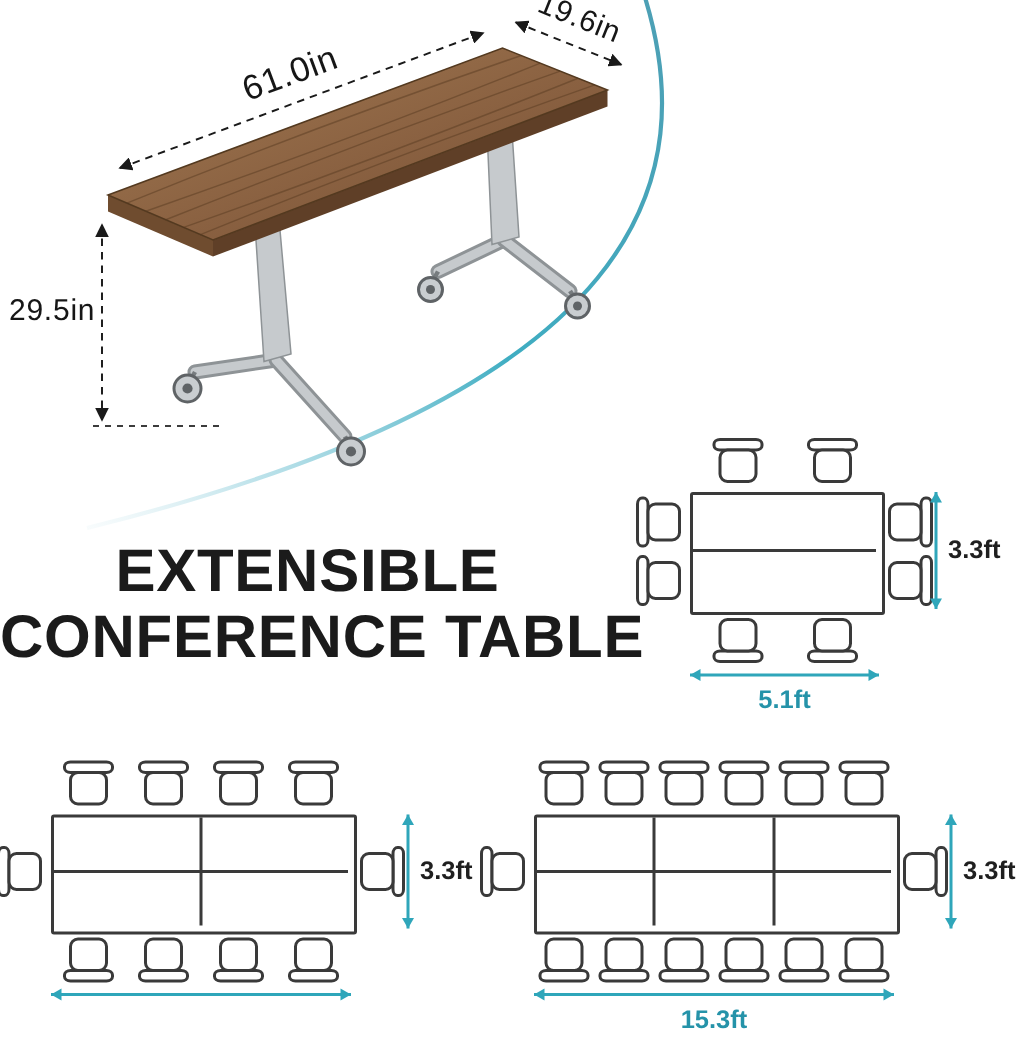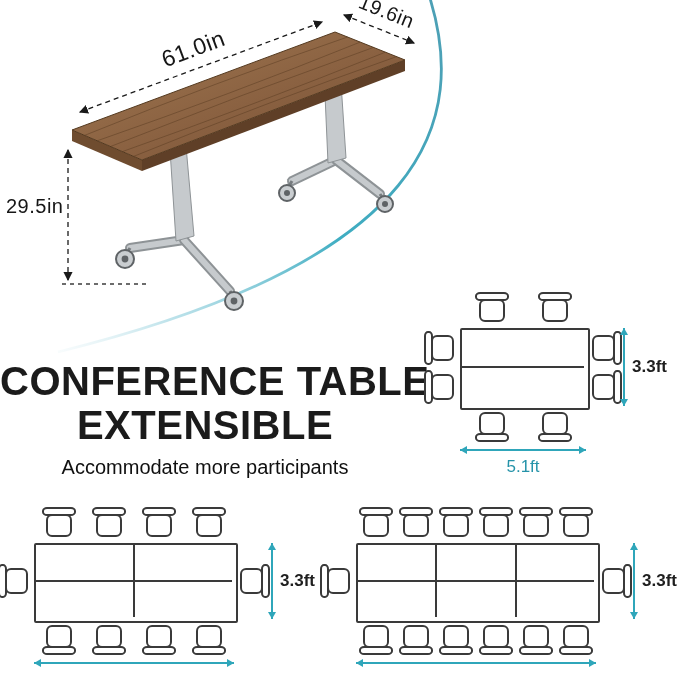--- a/index.html
+++ b/index.html
@@ -39,21 +39,21 @@
   .chair-right .back{right:0;top:0;width:9px;height:34px;border-radius:4px/5px}
   .chair-right .seat{right:7px;top:4px;width:23px;height:26px;border-radius:6px}
 
   .vdim-line{width:2px;background:#2fa6ba}
   .vdim-line::before{content:"";position:absolute;left:-3px;top:-4px;width:0;height:0;border:4px solid transparent;border-bottom:7px solid #2fa6ba}
   .vdim-line::after{content:"";position:absolute;left:-3px;bottom:-4px;width:0;height:0;border:4px solid transparent;border-top:7px solid #2fa6ba}
   .hdim-line{height:2px;background:#2fa6ba}
   .hdim-line::before{content:"";position:absolute;left:-4px;top:-3px;width:0;height:0;border:4px solid transparent;border-right:7px solid #2fa6ba}
   .hdim-line::after{content:"";position:absolute;right:-4px;top:-3px;width:0;height:0;border:4px solid transparent;border-left:7px solid #2fa6ba}
   .vdim-label{font-size:17px;font-weight:700;color:#1f1f1f;white-space:nowrap}
-  .hdim-label{font-size:17px;font-weight:400;color:#2593a9;text-align:center}
+  .hdim-label{font-size:17px;font-weight:700;color:#2593a9;text-align:center}
 </style>
 </head>
 <body>
 
 <div class="page">
 
   <svg class="arc-svg" width="679" height="698" viewBox="0 0 679 698">
     <defs>
       <linearGradient id="arcg" gradientUnits="userSpaceOnUse" x1="428" y1="0" x2="60" y2="352">
         <stop offset="0" stop-color="#2d8fa8" stop-opacity="0.85"></stop>
@@ -130,23 +130,22 @@
       <line x1="344" y1="15" x2="414" y2="43" marker-start="url(#ah)" marker-end="url(#ah)"></line>
       <line x1="68" y1="150" x2="68" y2="280" marker-start="url(#ah)" marker-end="url(#ah)"></line>
       <line x1="62" y1="284" x2="148" y2="284" stroke-dasharray="4 4" opacity="0.85"></line>
     </g>
     <text x="196" y="56" transform="rotate(-20.4 196 56)" text-anchor="middle" font-size="23">61.0in</text>
     <text x="384" y="18" transform="rotate(21.8 384 18)" text-anchor="middle" font-size="20">19.6in</text>
     <text x="6" y="213" font-size="20">29.5in</text>
   </svg>
 
   <div class="title-block">
+    <div class="title-line">EXTENSIBLE</div>
     <div class="title-line">CONFERENCE TABLE</div>
-    <div class="title-line">EXTENSIBLE</div>
-    <div class="subtitle">Accommodate more participants</div>
   </div>
 
   <div class="layout layout-0">
       <div class="diagram" style="width: 266px; height: 192px;">
         <div class="table-rect" style="left: 40px; top: 40px; width: 126px; height: 78px;"></div>
         <div class="table-line" style="left: 42px; top: 78px; width: 122px; height: 2px;"></div>
         <div class="chair chair-top" style="left: 54.5px; top: 4px;">
           <div class="back"></div>
           <div class="seat"></div>
         </div>
@@ -292,15 +291,16 @@
           <div class="back"></div>
           <div class="seat"></div>
         </div>
         <div class="chair chair-right" style="left: 286px; top: 61px;">
           <div class="back"></div>
           <div class="seat"></div>
         </div>
         <div class="vdim-line" style="left: 317px; top: 40px; height: 76px;"></div>
         <div class="vdim-label" style="left: 326px; top: 68px;">3.3ft</div>
         <div class="hdim-line" style="left: 40px; top: 159px; width: 240px;"></div>
+        <div class="hdim-label" style="left: 15px; top: 167px; width: 290px;">15.3ft</div>
       </div>
     </div>
 </div>
 
 </body></html>

